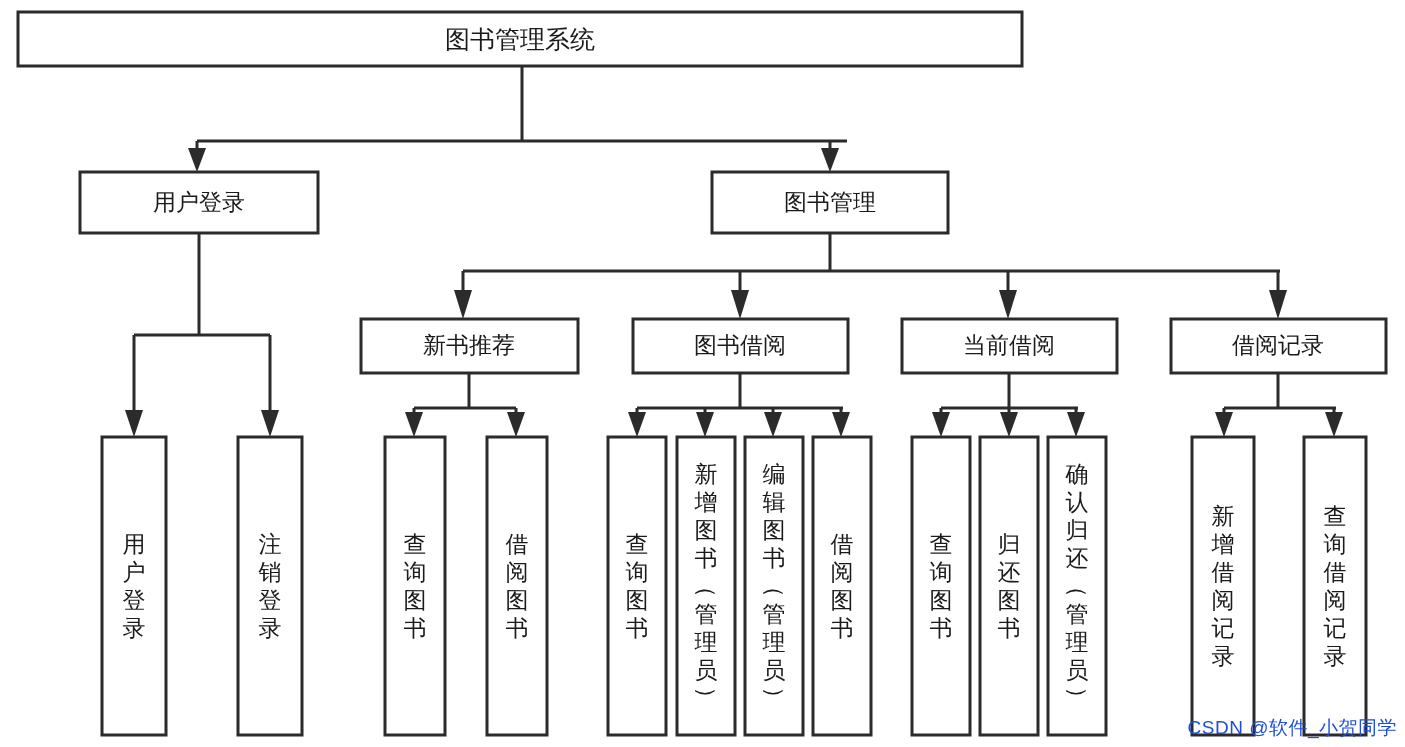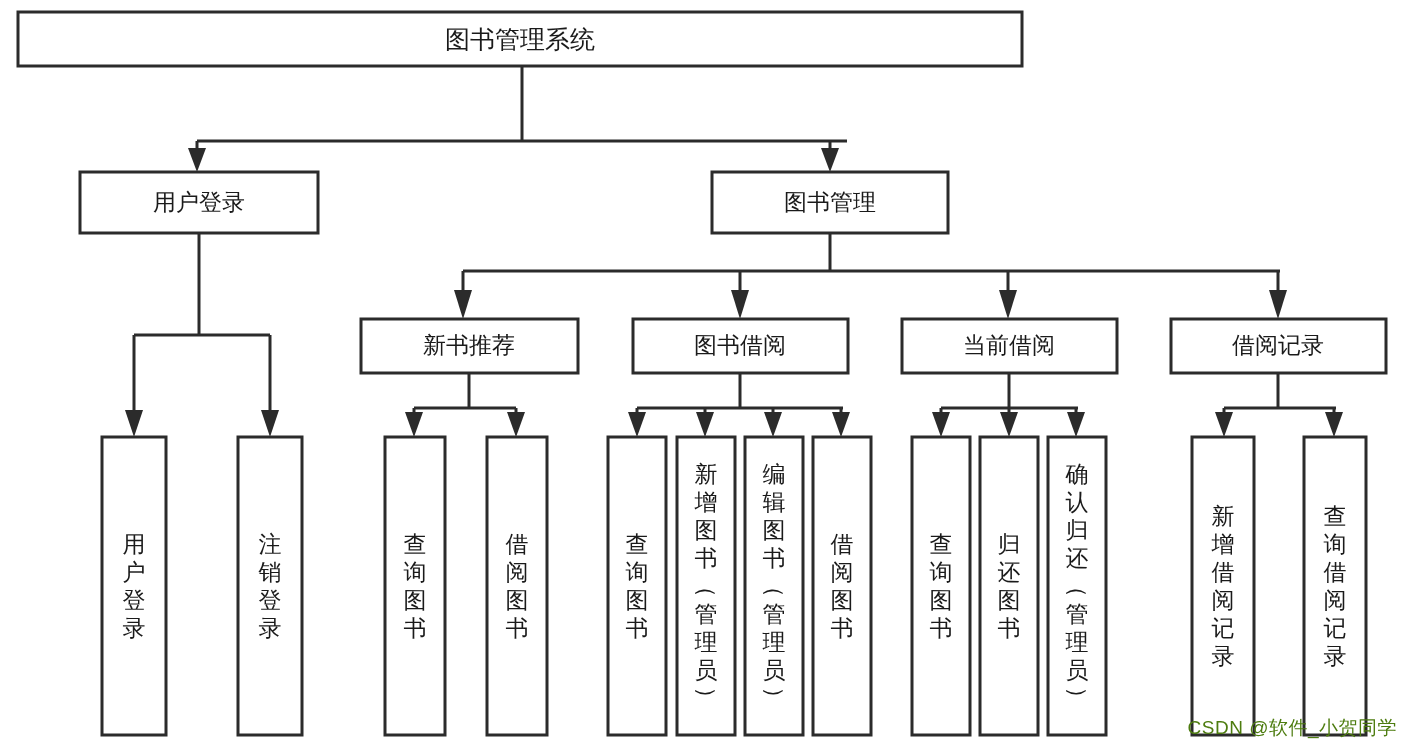--- a/index.html
+++ b/index.html
@@ -74,21 +74,21 @@
   }
   .leaf-label span {
     display: block;
   }
   .watermark {
     position: absolute;
     right: 8px;
     bottom: 6px;
     font-family: "Liberation Sans", "DejaVu Sans", sans-serif;
     font-size: 19px;
-    color: #4d7c0f;
+    color: #1d4ed8;
     letter-spacing: 0.5px;
     white-space: nowrap;
   }
 </style>
 </head>
 <body>
 
 <div id="diagram-root">
 
   <svg class="diagram-canvas" viewBox="0 0 1405 747">

